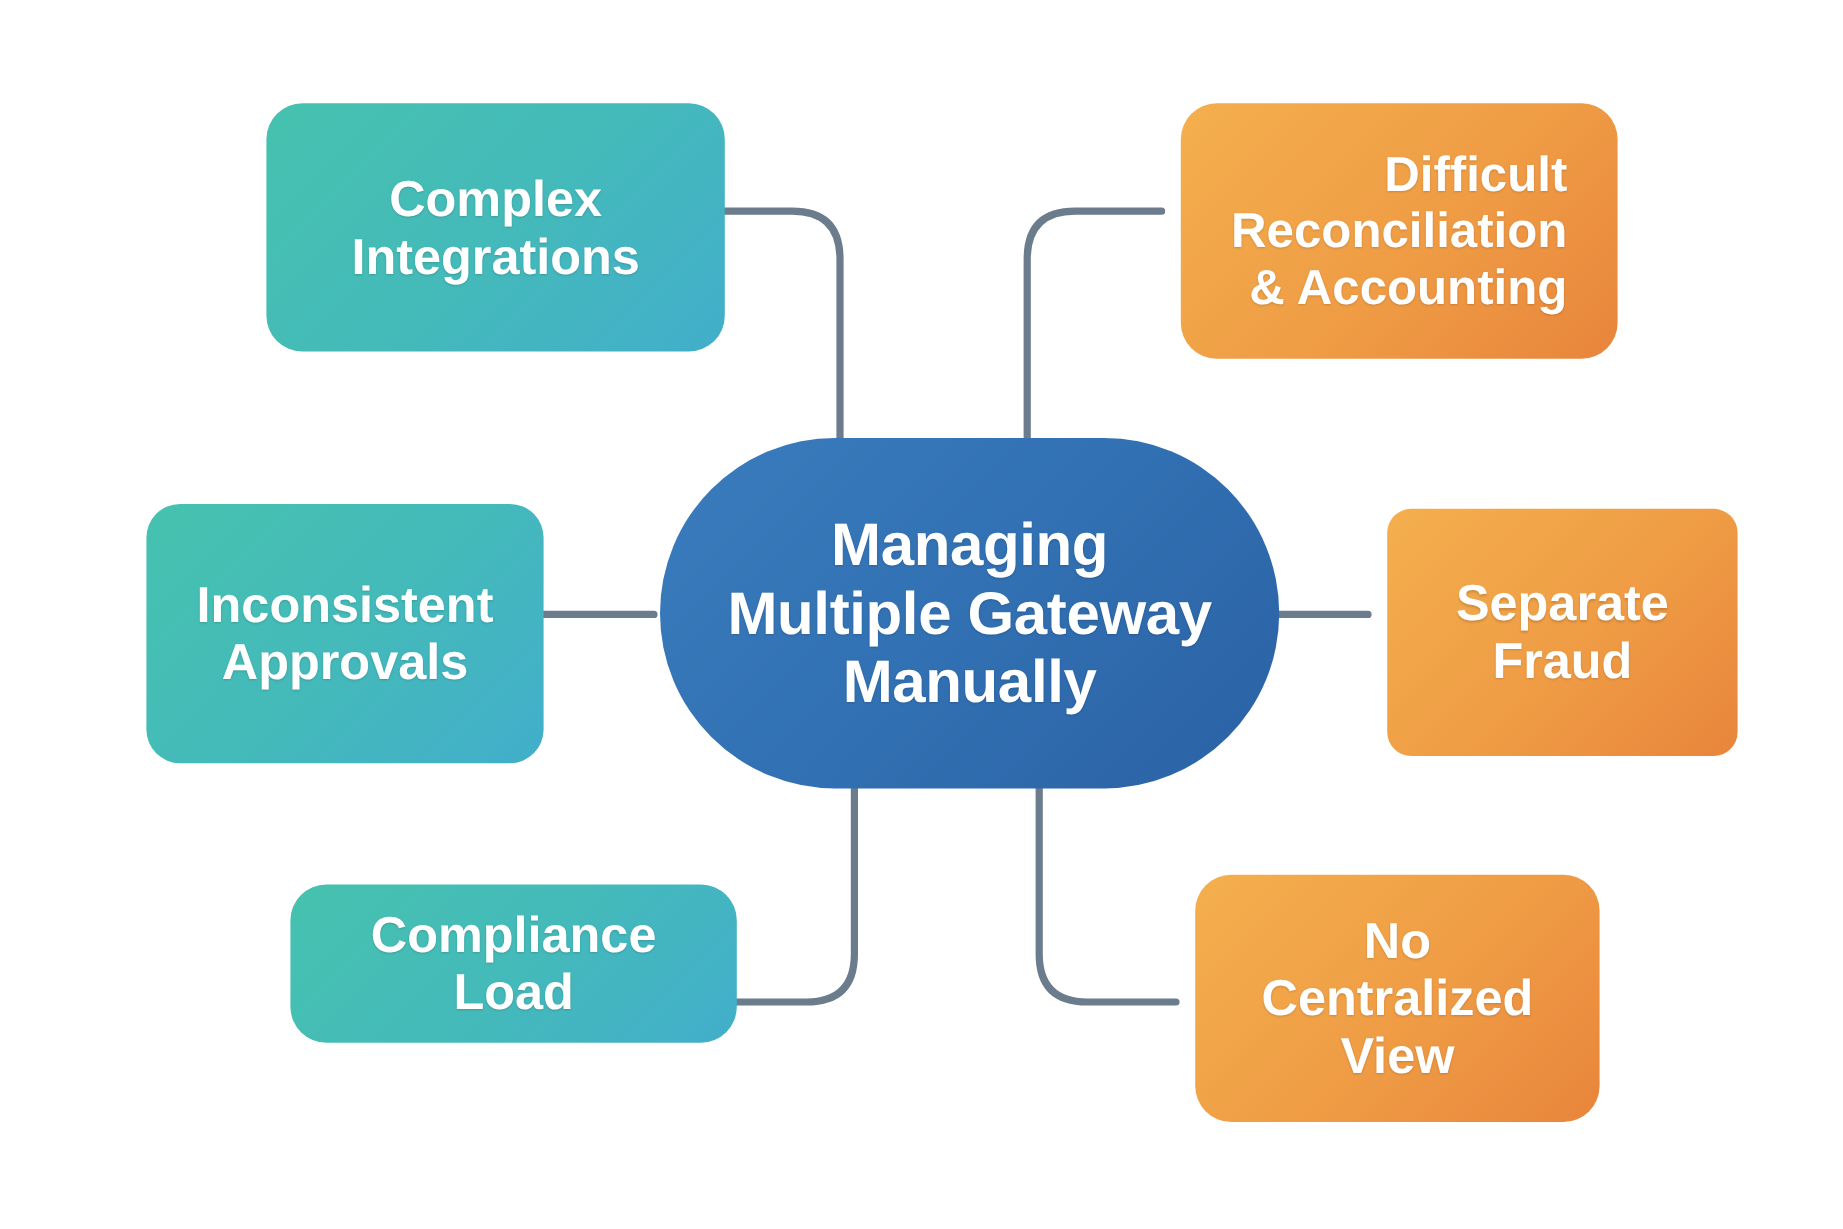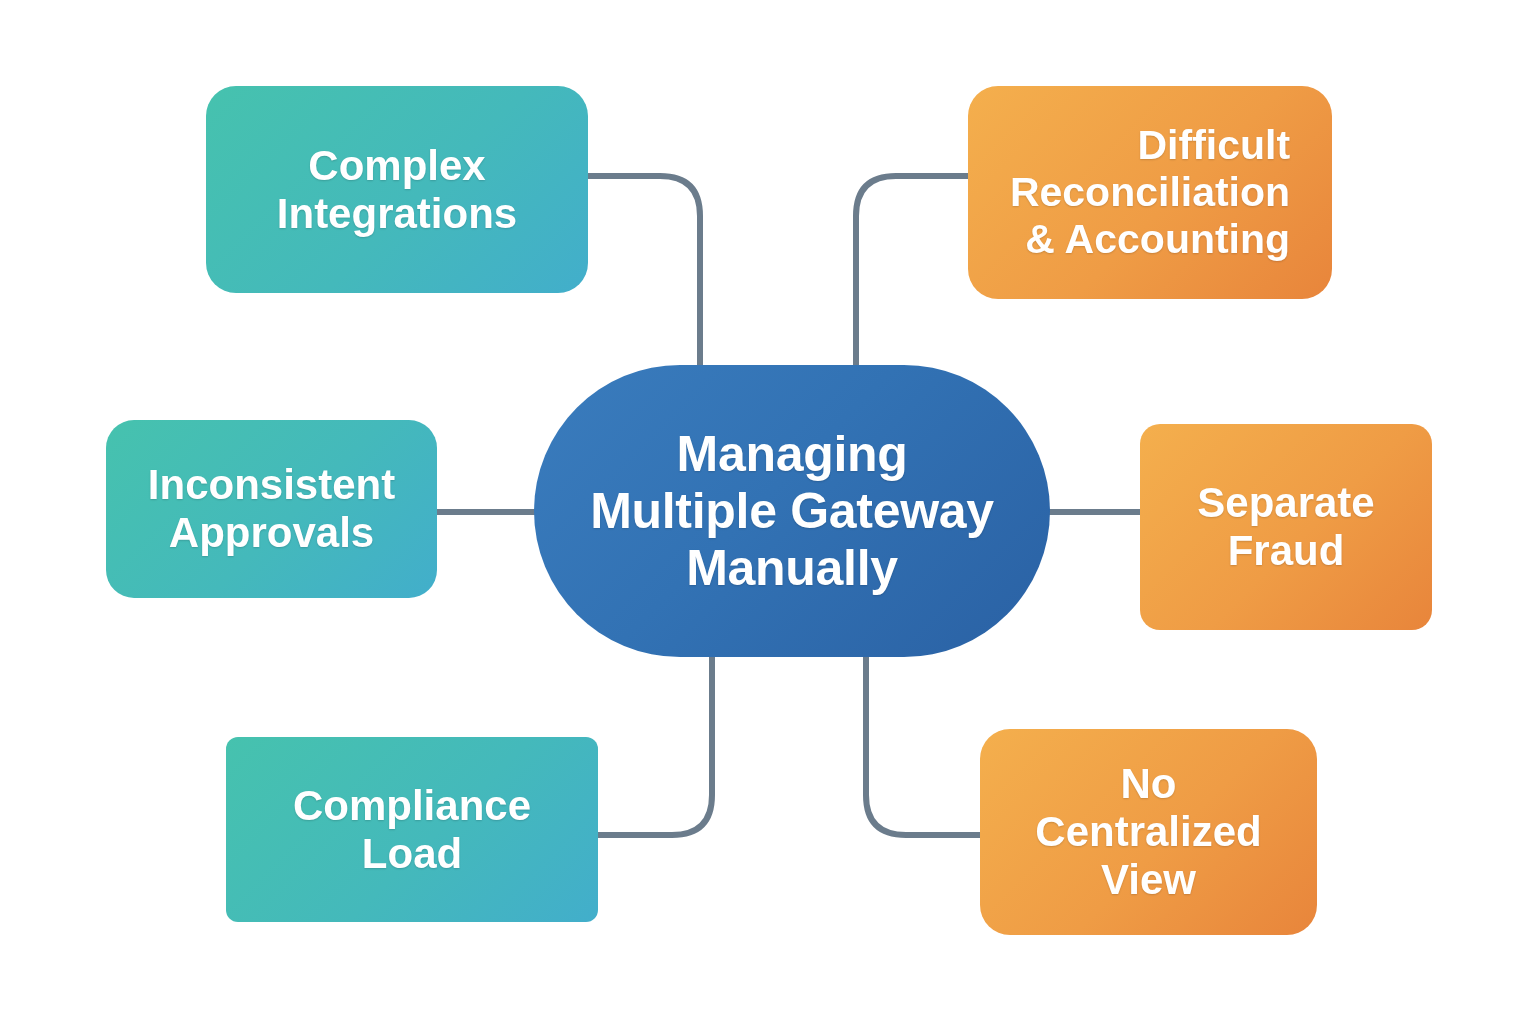--- a/index.html
+++ b/index.html
@@ -28,20 +28,21 @@
   .node {
     position: absolute;
     display: flex;
     align-items: center;
     justify-content: center;
     text-align: center;
     color: #ffffff;
     font-weight: bold;
     line-height: 1.14;
     box-sizing: border-box;
+    margin-left: 16px;
     -webkit-font-smoothing: antialiased;
   }
   .node-label {
     display: block;
     white-space: pre-line;
     text-shadow: 0 1px 2px rgba(0,0,0,0.16);
     padding: 0 10px;
   }
 
   
@@ -64,26 +65,26 @@
   
   .orange {
     background: linear-gradient(135deg, #f4af4d 0%, #eF9c45 55%, #e8853b 100%);
   }
 
   #n-complex {
     left: 206px; top: 86px; width: 382px; height: 207px;
     border-radius: 30px; font-size: 42px; z-index: 2;
   }
   #n-inconsistent {
-    left: 106px; top: 420px; width: 331px; height: 178px;
+    left: 106px; top: 420px; width: 331px; height: 216px;
     border-radius: 28px; font-size: 42px; z-index: 2;
   }
   #n-compliance {
-    left: 226px; top: 737px; width: 372px; height: 185px;
-    border-radius: 12px; font-size: 42px; z-index: 2;
+    left: 226px; top: 737px; width: 372px; height: 132px;
+    border-radius: 30px; font-size: 42px; z-index: 2;
   }
   #n-difficult {
     left: 968px; top: 86px; width: 364px; height: 213px;
     border-radius: 30px; font-size: 41px; z-index: 2; text-align: right;
   }
   #n-separate {
     left: 1140px; top: 424px; width: 292px; height: 206px;
     border-radius: 20px; font-size: 42px; z-index: 2;
   }
   #n-nocentral {

